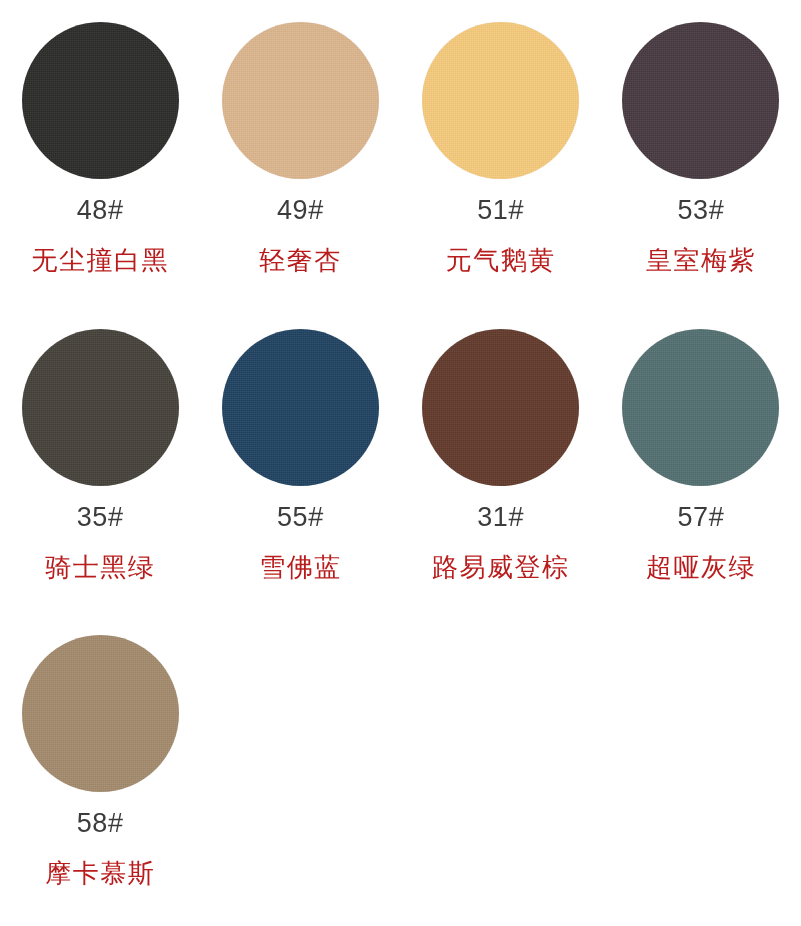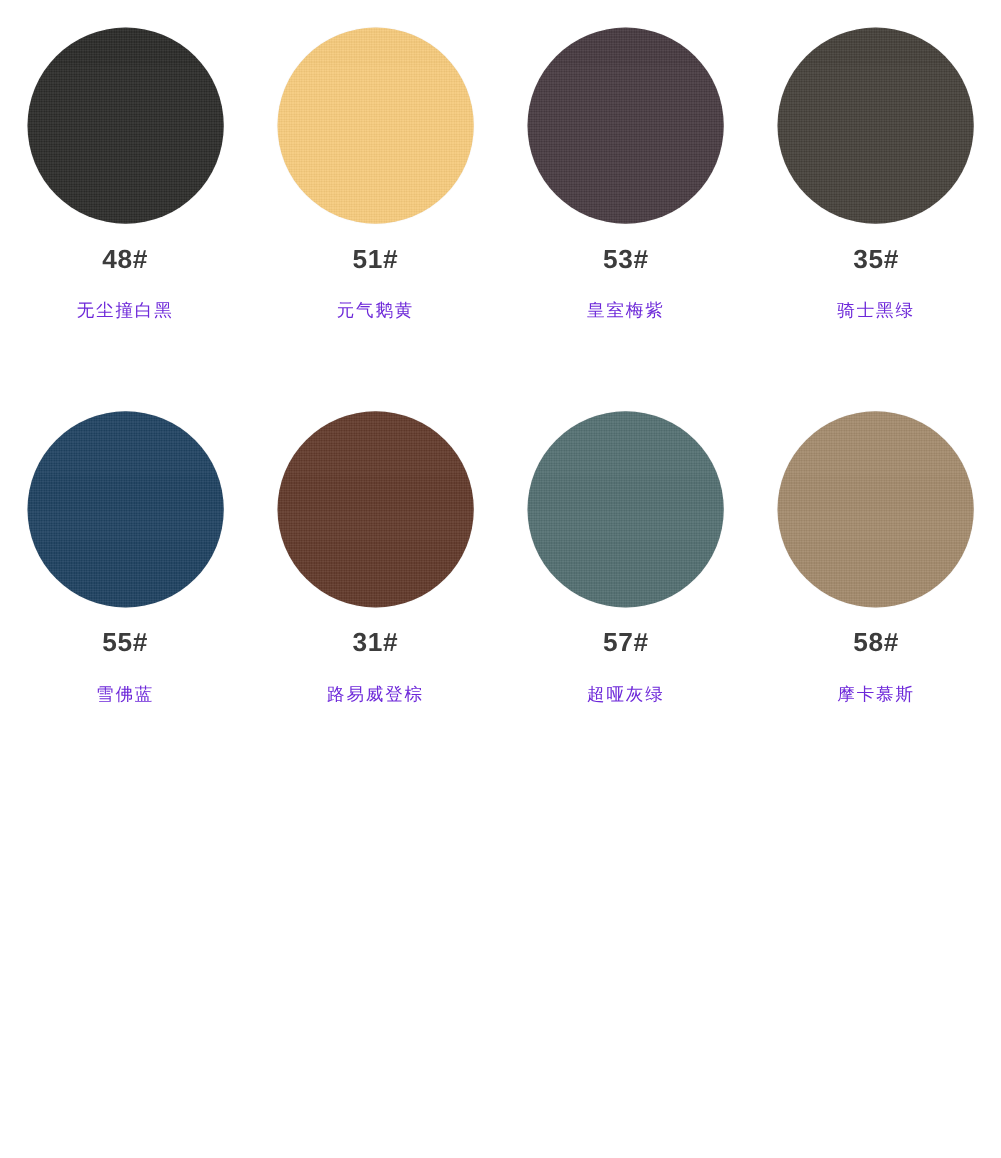--- a/index.html
+++ b/index.html
@@ -51,49 +51,54 @@
     inset: 0;
     border-radius: 50%;
     background-image:
       repeating-linear-gradient(0deg, rgba(255,255,255,0.045) 0px, rgba(255,255,255,0.045) 1px, rgba(0,0,0,0.022) 1px, rgba(0,0,0,0.022) 2px),
       repeating-linear-gradient(90deg, rgba(255,255,255,0.035) 0px, rgba(255,255,255,0.035) 1px, rgba(0,0,0,0.018) 1px, rgba(0,0,0,0.018) 2px);
     pointer-events: none;
   }
 
   .swatch-code {
     margin-top: 18px;
-    font-size: 21px;
+    font-size: 27px;
     line-height: 1;
     letter-spacing: 0.5px;
     color: #3c3c3c;
-    font-weight: 700;
+    font-weight: 400;
     white-space: nowrap;
   }
 
   .swatch-name {
     margin-top: 23px;
-    font-size: 14px;
+    font-size: 26px;
     line-height: 1;
     letter-spacing: 1.5px;
-    color: #6d28d9;
+    color: #b91c1c;
     font-weight: 400;
     white-space: nowrap;
   }
 </style>
 </head>
 <body>
 
 <div class="palette-sheet">
 
   <div class="swatch-cell">
     <div class="swatch-disc" style="background: rgb(43, 43, 41);"></div>
     <div class="swatch-code">48#</div>
     <div class="swatch-name">无尘撞白黑</div>
   </div>
 
+  <div class="swatch-cell">
+    <div class="swatch-disc" style="background: rgb(220, 182, 142);"></div>
+    <div class="swatch-code">49#</div>
+    <div class="swatch-name">轻奢杏</div>
+  </div>
 
 
   <div class="swatch-cell">
     <div class="swatch-disc" style="background: rgb(246, 202, 124);"></div>
     <div class="swatch-code">51#</div>
     <div class="swatch-name">元气鹅黄</div>
   </div>
 
 
   <div class="swatch-cell">

